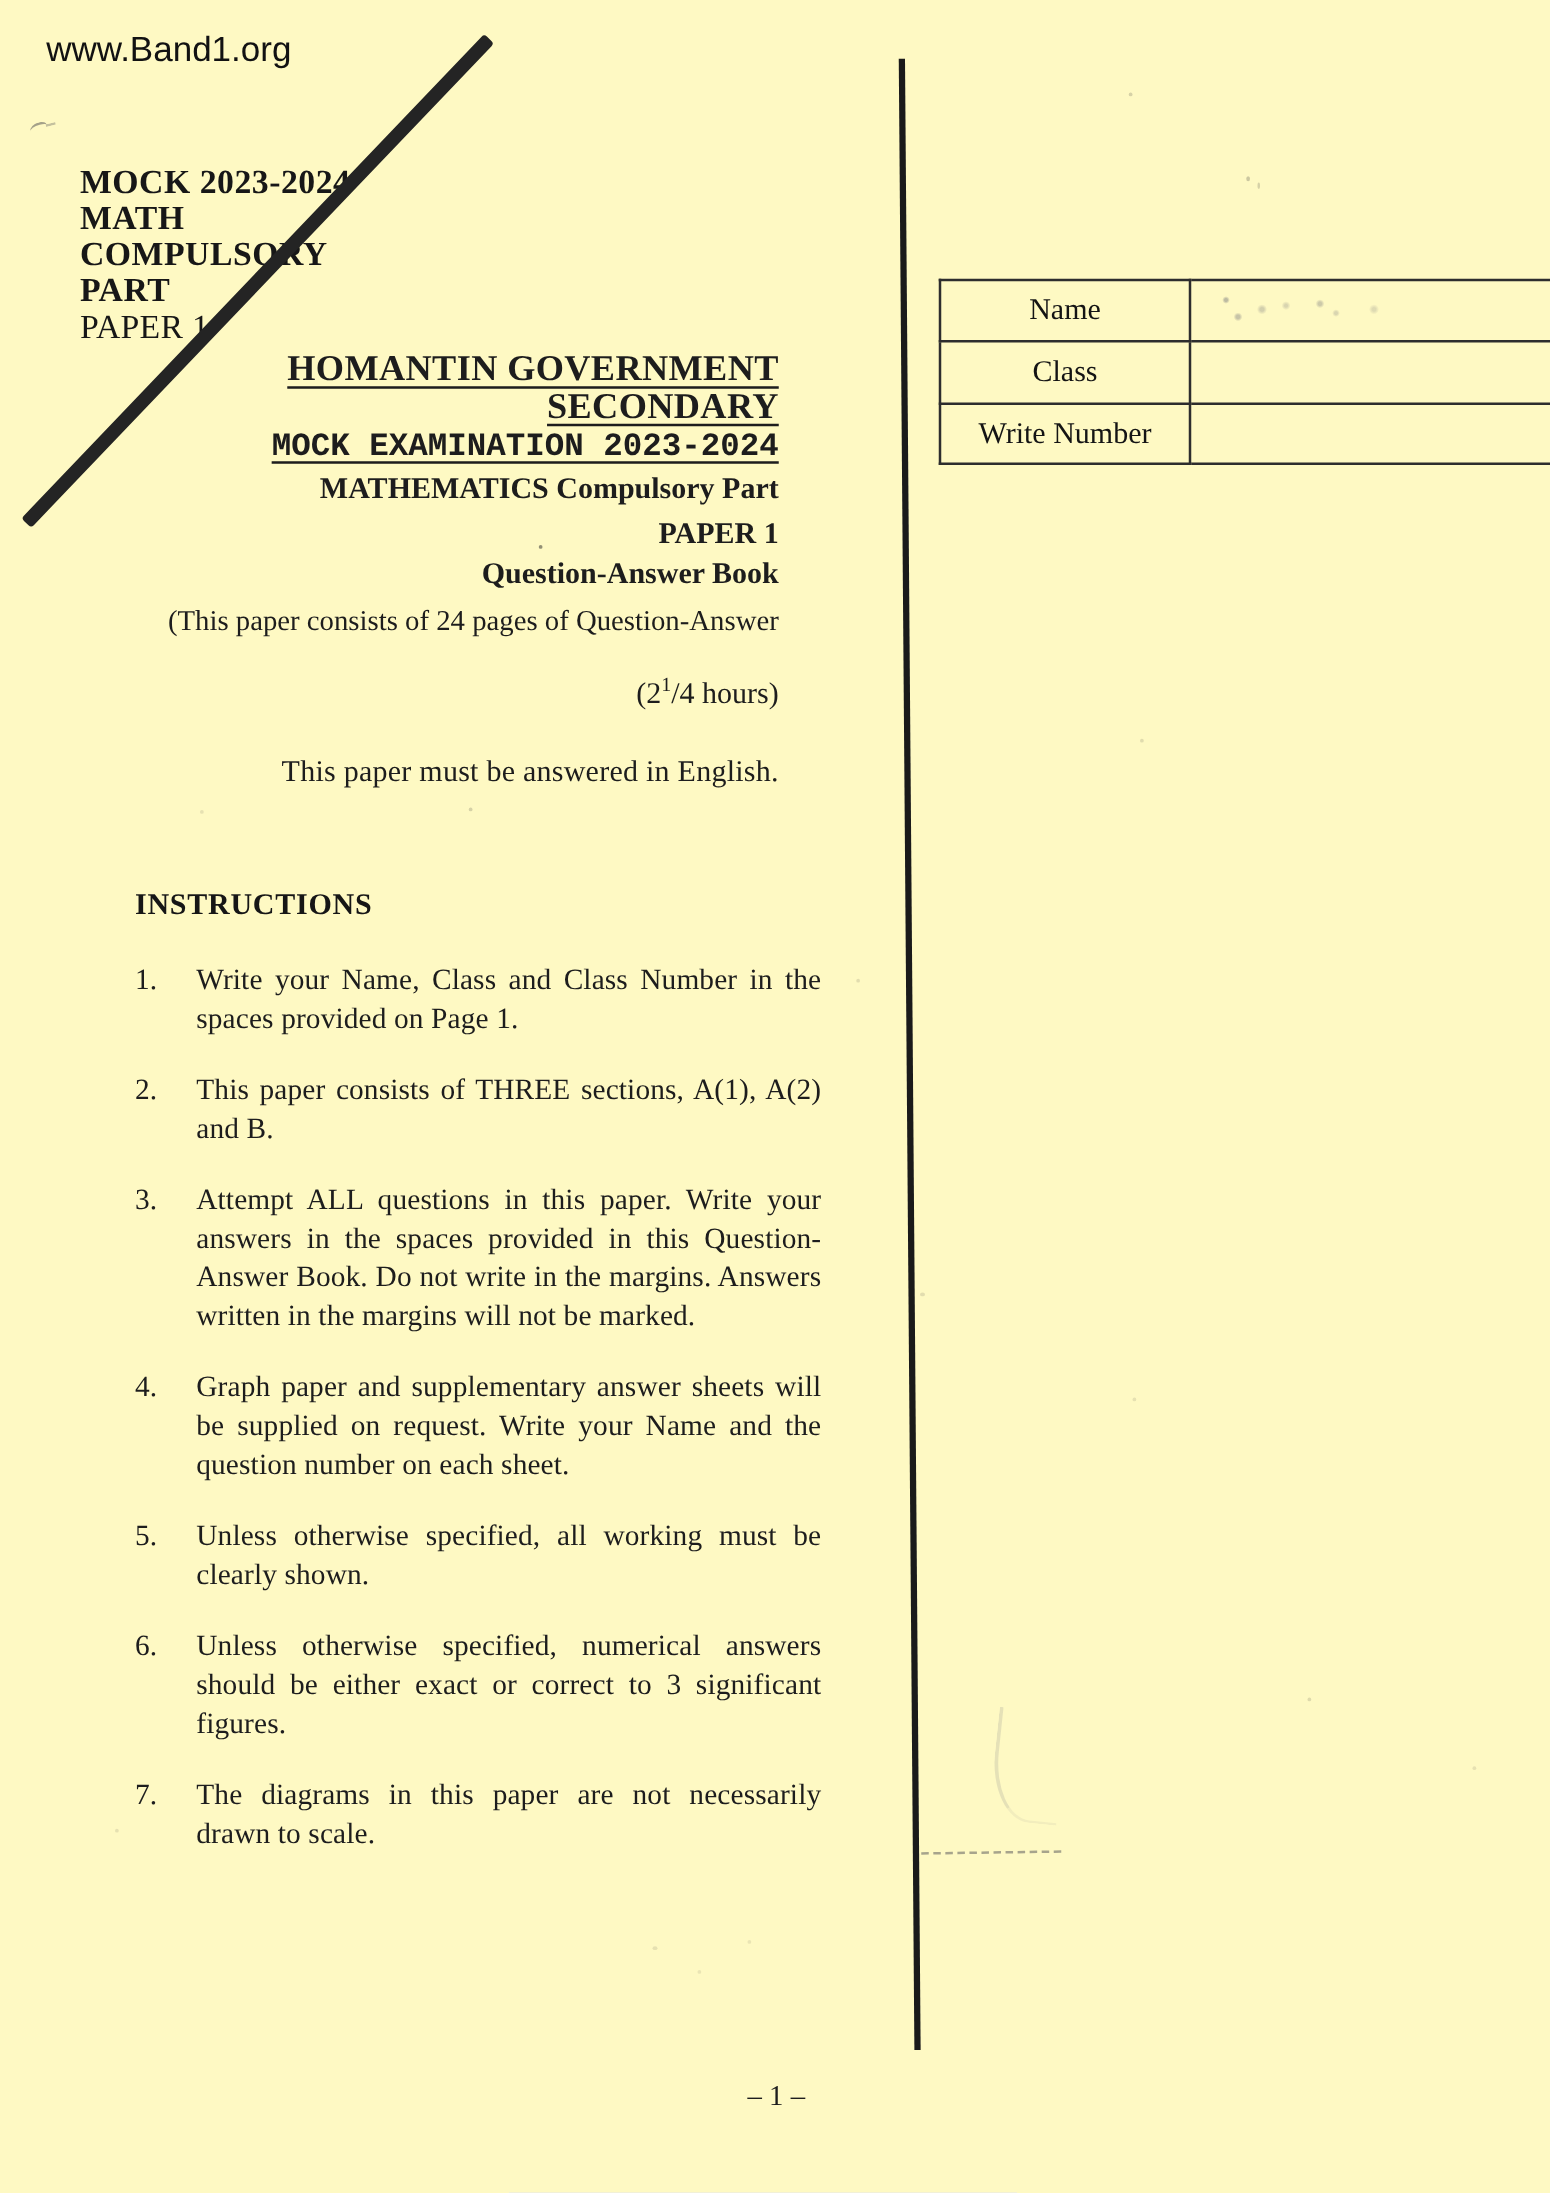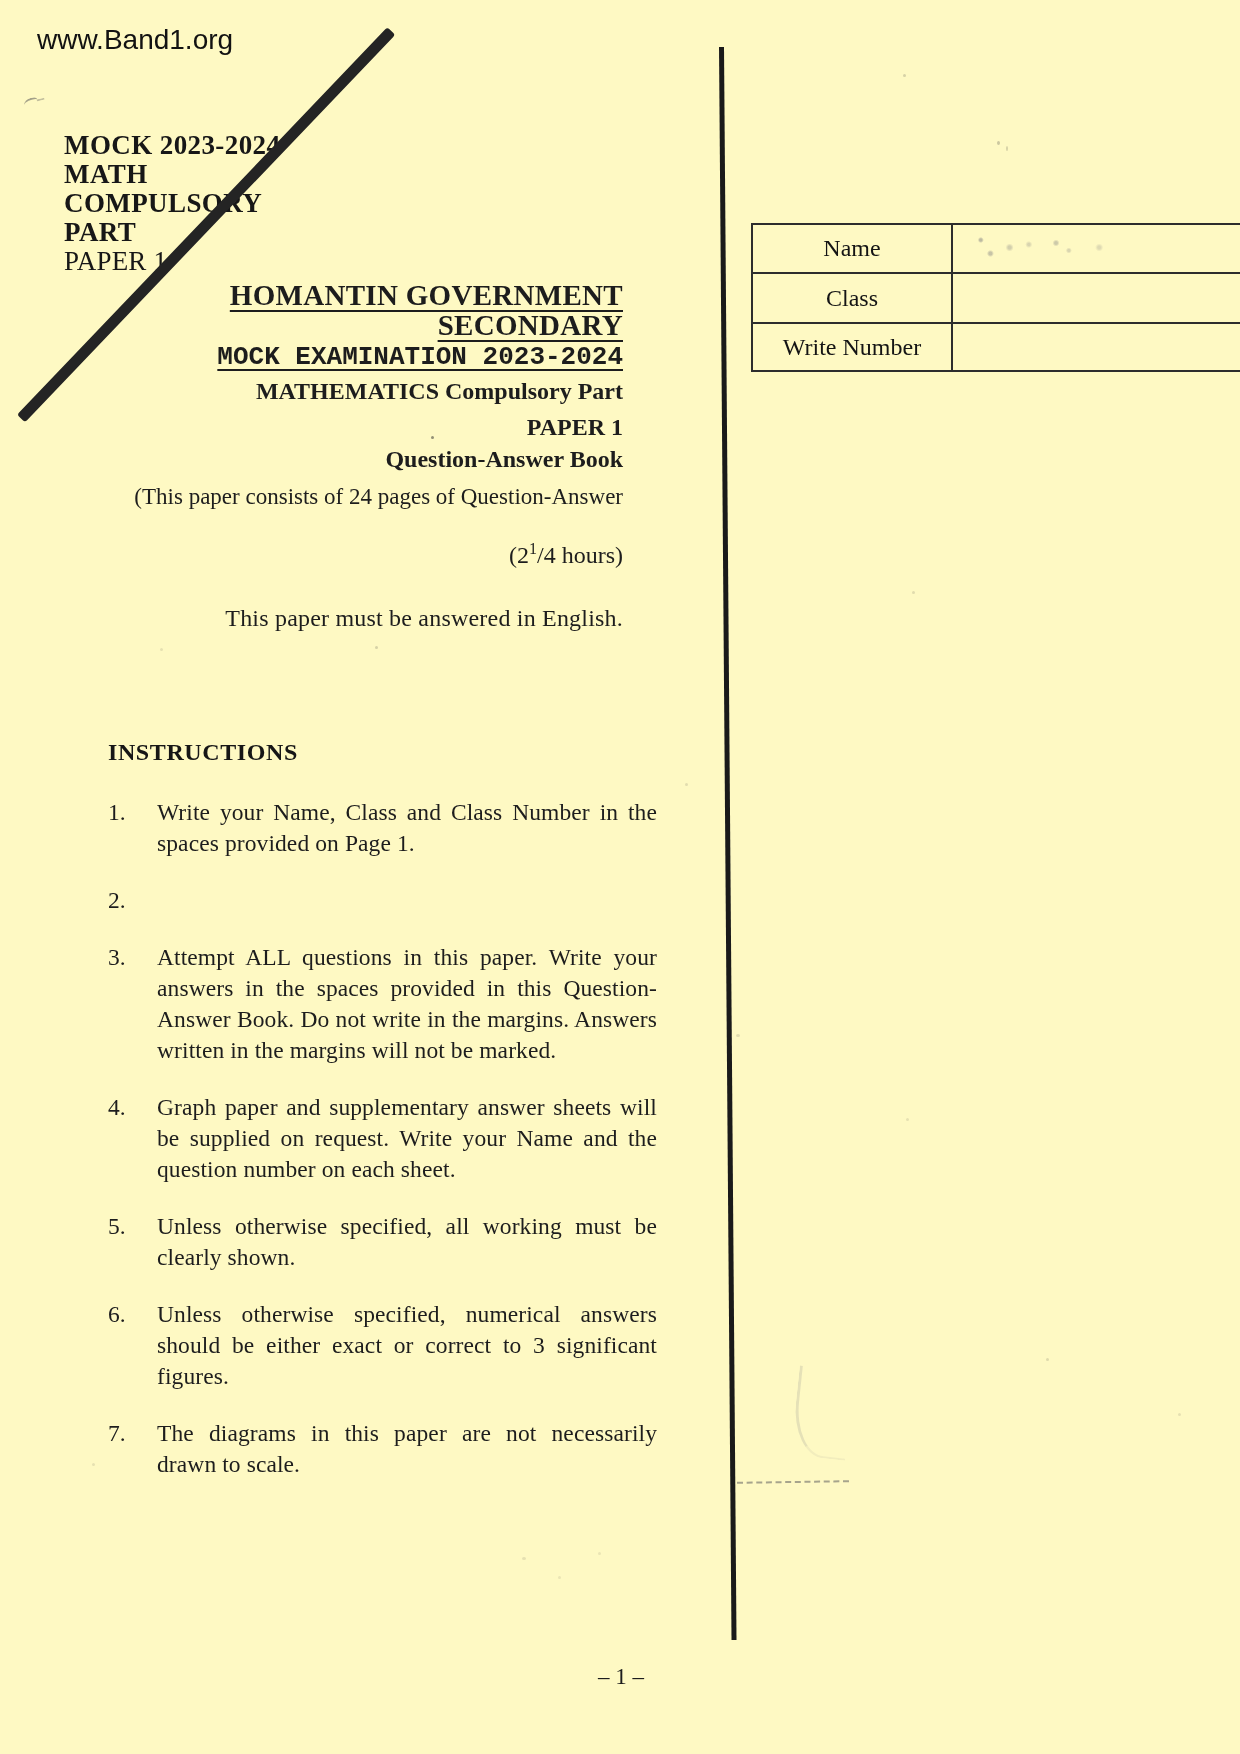--- a/index.html
+++ b/index.html
@@ -66,21 +66,21 @@
       radial-gradient(circle at 8% 30%, rgba(110,110,120,.45) 1.2px, transparent 3px),
       radial-gradient(circle at 14% 75%, rgba(110,110,120,.38) 1.5px, transparent 3.5px),
       radial-gradient(circle at 26% 55%, rgba(110,110,120,.30) 1.5px, transparent 4px),
       radial-gradient(circle at 38% 45%, rgba(110,110,120,.26) 1.2px, transparent 3.5px),
       radial-gradient(circle at 55% 40%, rgba(110,110,120,.34) 1.4px, transparent 3.5px),
       radial-gradient(circle at 63% 65%, rgba(110,110,120,.25) 1.2px, transparent 3px),
       radial-gradient(circle at 82% 55%, rgba(110,110,120,.22) 1.4px, transparent 4px);
     filter:blur(.4px);
   }
   
-  .instructions{position:absolute; left:108px; top:739px; width:565px; z-index:2;}
+  .instructions{position:absolute; left:108px; top:711px; width:565px; z-index:2;}
   .instr-h{font-weight:bold; font-size:24px; letter-spacing:.6px; color:#161616;}
   .item{display:flex; margin-top:26px;}
   .item:nth-of-type(2){margin-top:31px;}
   .item .num{flex:0 0 49px; font-size:23.5px; line-height:31px;}
   .item .txt{width:500px; font-size:23.5px; line-height:31px; text-align:justify; letter-spacing:.1px;}
   
   .pagenum{position:absolute; left:586px; top:1664px; width:70px; text-align:center; font-size:23px; z-index:2;}
   
   .dashmark{
     position:absolute; left:737px; top:1481px; width:112px; height:0;
@@ -153,20 +153,21 @@
 
   <div class="instructions">
     <div class="instr-h">INSTRUCTIONS</div>
 
     <div class="item">
       <div class="num">1.</div>
       <div class="txt">Write your Name, Class and Class Number in the spaces provided on Page 1.</div>
     </div>
     <div class="item">
       <div class="num">2.</div>
+      <div class="txt">This paper consists of THREE sections, A(1), A(2) and B.</div>
     </div>
     <div class="item">
       <div class="num">3.</div>
       <div class="txt">Attempt ALL questions in this paper. Write your answers in the spaces provided in this Question-Answer Book. Do not write in the margins. Answers written in the margins will not be marked.</div>
     </div>
     <div class="item">
       <div class="num">4.</div>
       <div class="txt">Graph paper and supplementary answer sheets will be supplied on request. Write your Name and the question number on each sheet.</div>
     </div>
     <div class="item">

